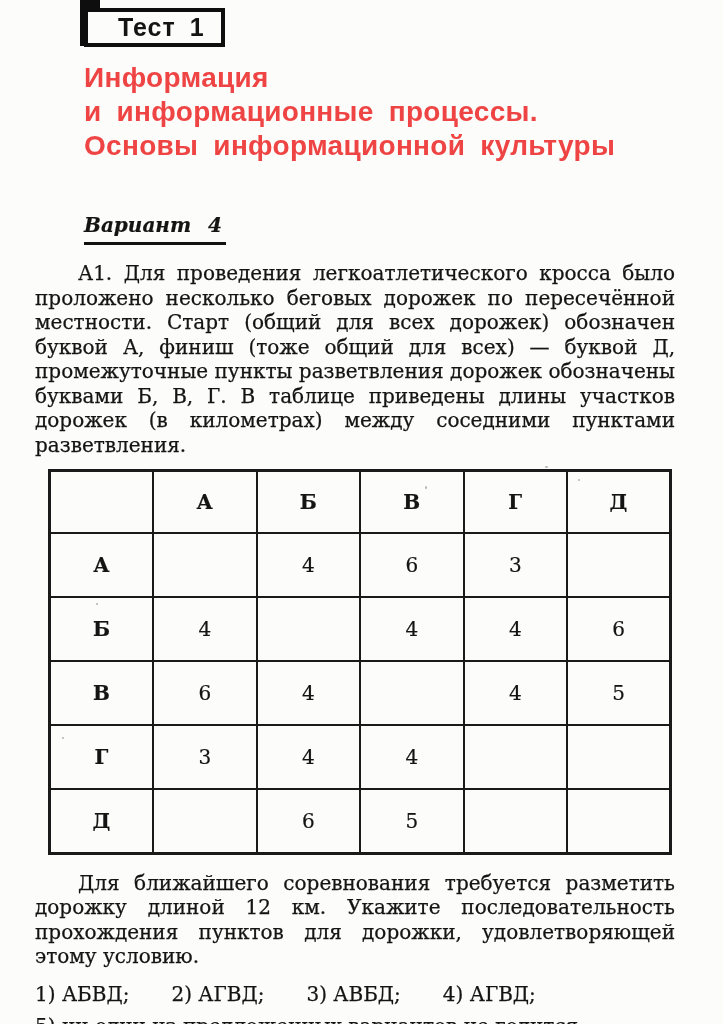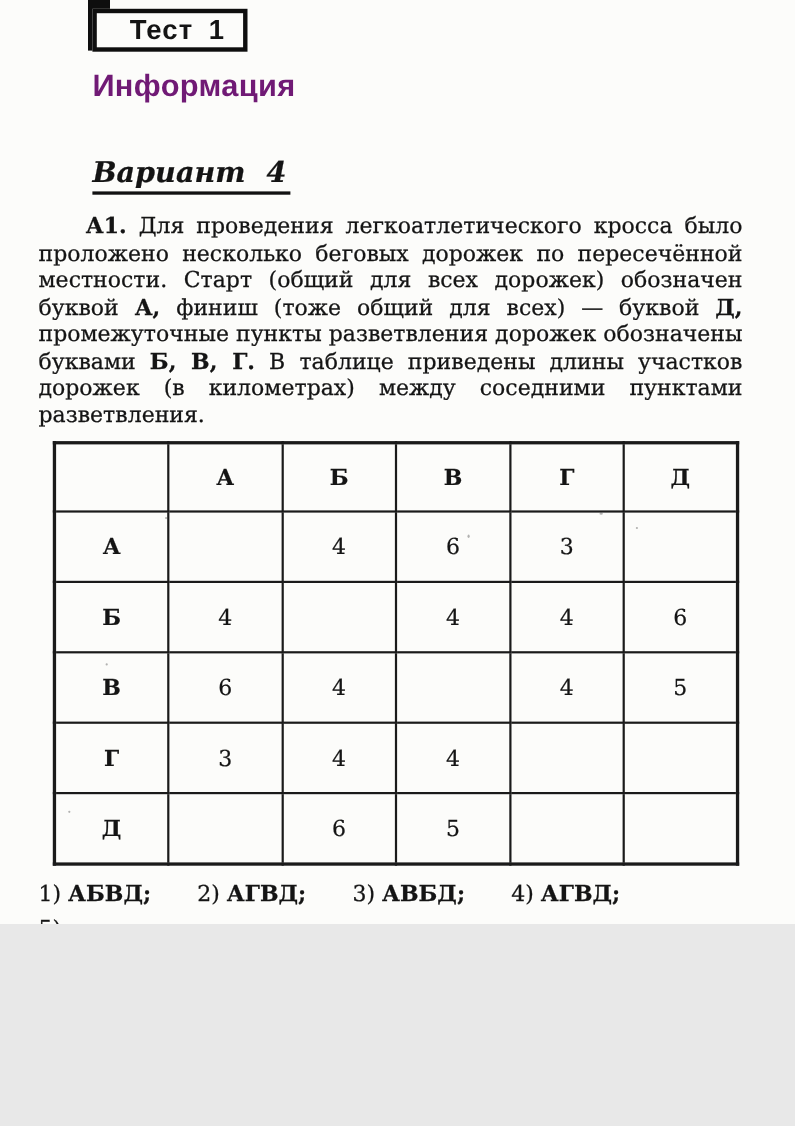--- a/index.html
+++ b/index.html
@@ -1,19 +1,19 @@
 <!DOCTYPE html>
 <html lang="ru"><head>
 <meta charset="utf-8">
 <style>
   html,body{margin:0;padding:0;}
   body{background:#e8e8e8;}
   .page{
     position:relative;
-    width:723px;height:840px;
+    width:723px;height:1024px;
     margin:0 auto;
     background:#fcfcfa;
     overflow:hidden;
     color:#141414;
     font-family:"DejaVu Serif","Liberation Serif",serif;
   }
   
   .badge{
     position:relative;
     margin:8px 0 0 84px;
@@ -40,48 +40,48 @@
   }
   
   .title{
     margin:14px 40px 0 84px;
     font-family:"Liberation Sans","DejaVu Sans",sans-serif;
     font-weight:bold;
     font-size:28px;
     line-height:34px;
     letter-spacing:.3px;
     word-spacing:7px;
-    color:#701a75;
+    color:#ef4444;
   }
   
   .variant{
     margin:48px 0 0 84px;
   }
   .variant span{
     display:inline-block;
     font-weight:bold;
     font-style:italic;
-    font-size:26px;
+    font-size:20px;
     line-height:28px;
     word-spacing:10px;
     border-bottom:3px solid #111;
     padding:0 4px 3px 0;
     -webkit-text-stroke:.2px #141414;
   }
   
   .para{
     margin:16px 48px 0 35px;
     width:640px;
     font-size:20px;
     line-height:24.5px;
     text-align:justify;
     text-indent:43px;
     -webkit-text-stroke:.25px #141414;
   }
-  .b{font-weight:bold;}
+  .b{font-weight:normal;}
   
   table.dist{
     margin:12px 0 0 48px;
     border-collapse:collapse;
     width:624px;
     table-layout:fixed;
     -webkit-text-stroke:.2px #141414;
   }
   table.dist, table.dist th, table.dist td{
     border:2px solid #1a1a1a;
@@ -122,20 +122,22 @@
 
 <div class="page">
 
   <div class="badge">
     <span class="badge-bar"></span>
     <span class="badge-box">Тест 1</span>
   </div>
 
   <div class="title">
     <div>Информация</div>
+    <div>и информационные процессы.</div>
+    <div>Основы информационной культуры</div>
   </div>
 
   <div class="variant">
     <span>Вариант 4</span>
   </div>
 
   <p class="para"><span class="b">А1.</span> <span>Для проведения легкоатлетического кросса было проложено несколько беговых дорожек по пересечённой местности. Старт (общий для всех дорожек) обозначен буквой</span> <span class="b">А,</span> <span>финиш (тоже общий для всех) — буквой</span> <span class="b">Д,</span> <span>промежуточные пункты разветвления дорожек обозначены буквами</span> <span class="b">Б, В, Г.</span> <span>В таблице приведены длины участков дорожек (в километрах) между соседними пунктами разветвления.</span></p>
 
   <table class="dist">
     <thead>
@@ -185,20 +187,21 @@
         <th>Д</th>
         <td></td>
         <td>6</td>
         <td>5</td>
         <td></td>
         <td></td>
       </tr>
     </tbody>
   </table>
 
+  <p class="para">Для ближайшего соревнования требуется разметить дорожку длиной 12 км. Укажите последовательность прохождения пунктов для дорожки, удовлетворяющей этому условию.</p>
 
   <div class="options">
     <span class="opt"><span class="opt-num">1)</span> <span class="b">АБВД;</span></span><span class="opt"><span class="opt-num">2)</span> <span class="b">АГВД;</span></span><span class="opt"><span class="opt-num">3)</span> <span class="b">АВБД;</span></span><span class="opt"><span class="opt-num">4)</span> <span class="b">АГВД;</span></span>
   </div>
 
   <div class="options options-last">
     <span class="opt-num">5)</span> <span>ни один из предложенных вариантов не годится.</span>
   </div>
 
   <span class="speck s1"></span>

